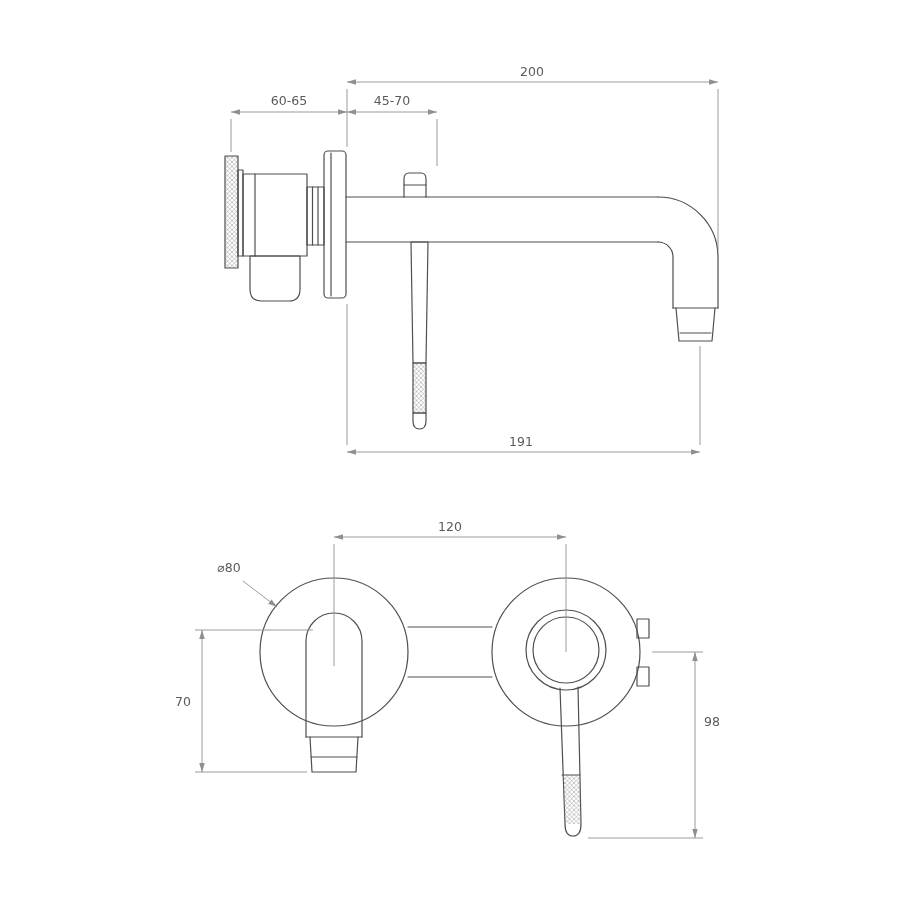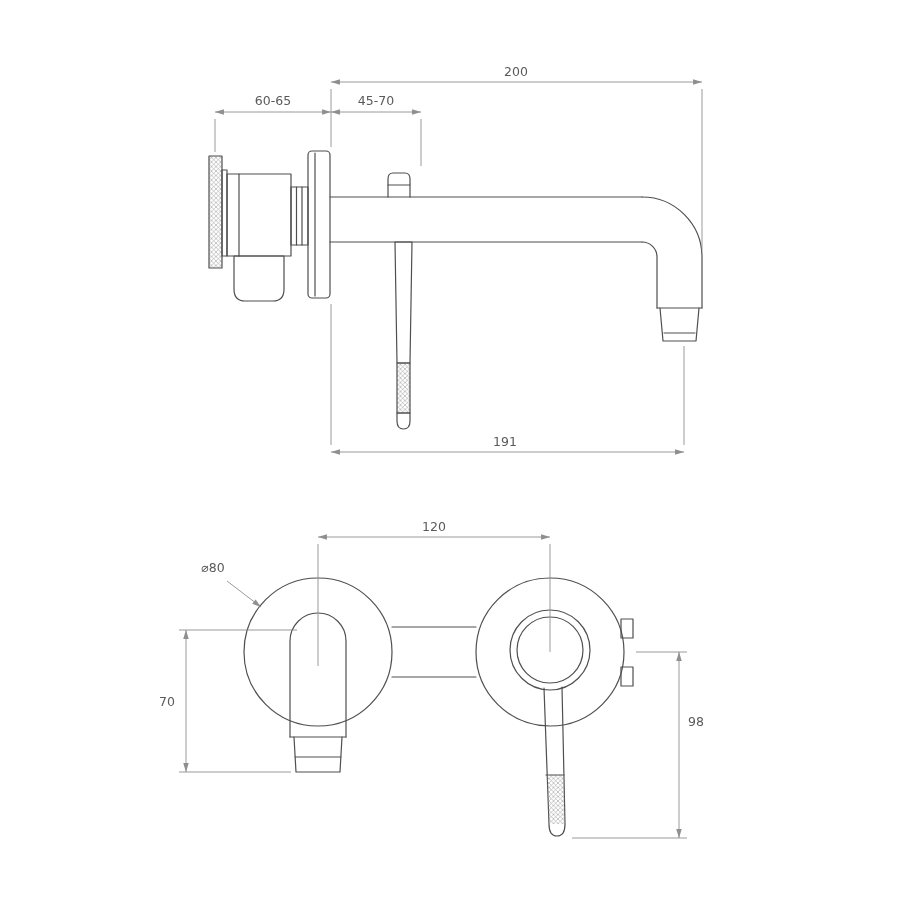--- a/index.html
+++ b/index.html
@@ -1,19 +1,19 @@
 <!DOCTYPE html>
 <html style="--bg: #ffffff; --line: #4f4f4f; --dim: #8f8f8f; --text: #5a5a5a; --knurl: #9a9a9a;"><head>
 <meta charset="utf-8">
 <style>
   :root{
     --bg:#ffffff; --line:#4f4f4f; --dim:#8f8f8f; --text:#5a5a5a; --knurl:#9a9a9a;
   }
   html,body{margin:0;padding:0;background:var(--bg);}
-  .canvas{width:803px;height:900px;background:var(--bg);overflow:hidden;}
+  .canvas{width:803px;height:900px;background:var(--bg);overflow:hidden;margin-left:16px;}
   svg{display:block;}
   .part{stroke:var(--line);stroke-width:1.2;fill:none;stroke-linejoin:round;stroke-linecap:round;}
   .dim{stroke:var(--dim);stroke-width:0.9;fill:none;}
   .dimtext{fill:var(--text);stroke:none;font-family:"DejaVu Sans","Liberation Sans",sans-serif;font-size:12.5px;}
   .knurlfill{fill:url(#knurl);}
   .knurlline{stroke:var(--knurl);stroke-width:0.55;fill:none;}
   #arrowhead path{fill:var(--dim);stroke:none;}
 </style>
 </head>
 <body>

